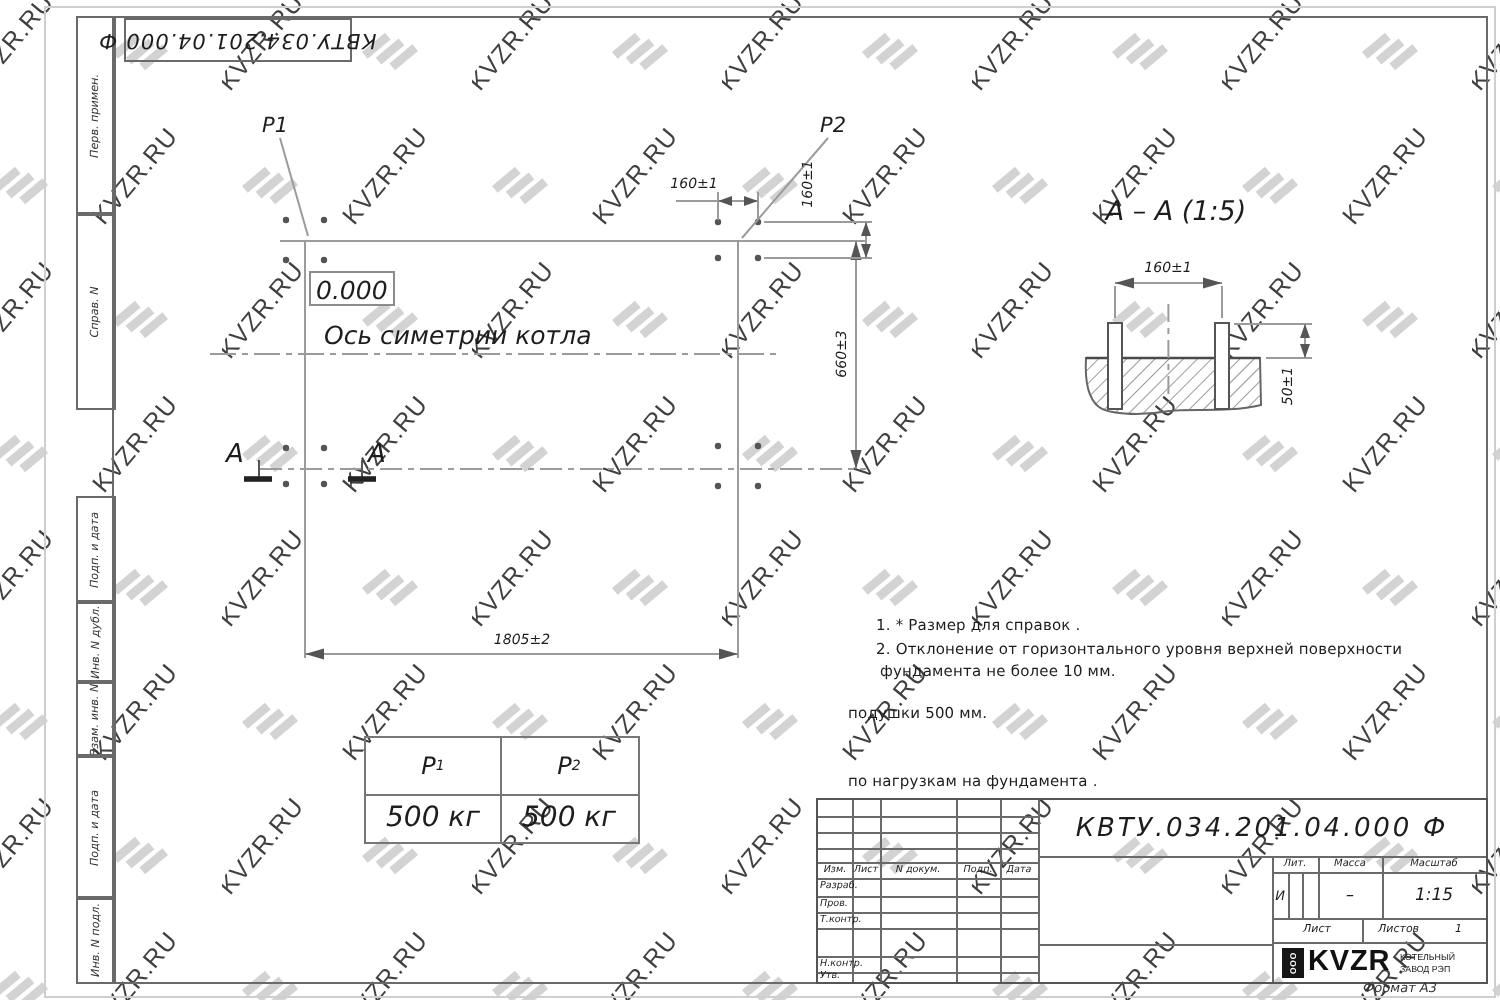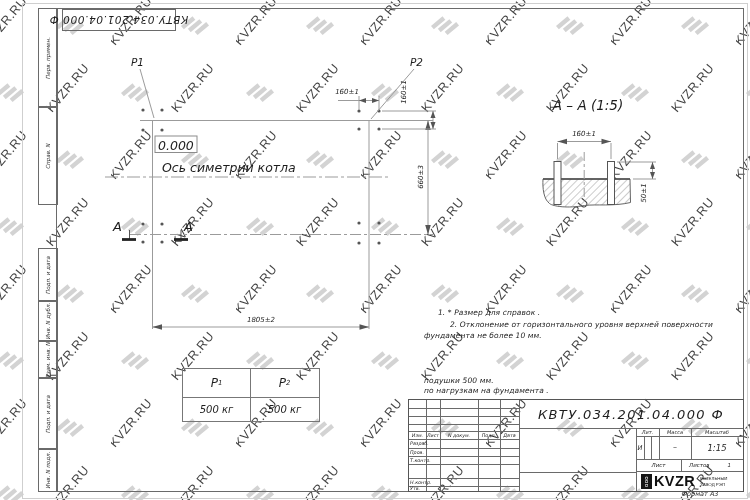--- a/index.html
+++ b/index.html
@@ -14,31 +14,31 @@
   .mcell{position:absolute;left:38px;width:18px;border:1px solid #6a6a6a;z-index:3;
          display:flex;align-items:center;justify-content:center;background:transparent;}
   .mcell span{transform:rotate(-90deg);white-space:nowrap;font-size:5.6px;color:#333;
               font-style:italic;}
   .stamp{position:absolute;left:62px;top:9px;width:112px;height:20px;border:1px solid #6a6a6a;z-index:3;
          display:flex;align-items:center;justify-content:center;}
   .stamp span{transform:rotate(180deg);font-style:italic;font-size:10.5px;letter-spacing:.6px;color:#1d1d1d;white-space:nowrap;}
   
   .draw{position:absolute;left:0;top:0;z-index:4;}
   
-  .note{position:absolute;left:424px;font-style:italic;font-size:7.5px;color:#1d1d1d;
+  .note{position:absolute;left:424px;font-size:7.5px;color:#1d1d1d;
         white-space:nowrap;z-index:5;letter-spacing:.1px;}
   .note.indent{left:438px;}
   
   .ltable{position:absolute;left:182px;top:368px;width:136px;height:52px;border:1px solid #777;z-index:5;}
   .ltable .vdiv{position:absolute;left:67px;top:0;width:1px;height:52px;background:#777;}
   .ltable .hdiv{position:absolute;left:0;top:28px;width:136px;height:1px;background:#777;}
   .ltable .cell{position:absolute;display:flex;align-items:center;justify-content:center;
         font-style:italic;color:#1d1d1d;}
   .ltable .hcell{font-size:12px;}
-  .ltable .vcell{font-size:10px;}
+  .ltable .vcell{font-size:14px;}
   .tsub{font-size:7px;}
   
   .tblock{position:absolute;left:408px;top:399px;width:334px;height:91px;border:1.3px solid #555;z-index:5;}
   .vline{position:absolute;width:1px;background:#6a6a6a;}
   .hline{position:absolute;height:1px;background:#6a6a6a;}
   .tb-text{position:absolute;color:#1d1d1d;display:flex;align-items:center;}
   .tb-center{justify-content:center;text-align:center;}
   .docnum{font-style:italic;font-size:13px;letter-spacing:1.4px;}
   .tb-small{font-size:4.8px;font-style:italic;}
   .tb-title{font-style:italic;font-size:11.5px;line-height:13.5px;}
@@ -212,23 +212,23 @@
       <g>
         <line x1="617" y1="162" x2="656" y2="162"></line>
         <line x1="633" y1="179" x2="656" y2="179"></line>
         <line x1="652.5" y1="162" x2="652.5" y2="179" marker-start="url(#arrs)" marker-end="url(#arrs)"></line>
         <text transform="translate(646,193) rotate(-90)" text-anchor="middle" class="dimtxt" stroke="none">50±1</text>
       </g>
     </g>
   </svg>
 
   <div class="note indent" style="top:308px;">1. * Размер для справок .</div>
-  <div class="note indent" style="top:320px;margin-left:12px;">2. Отклонение от горизонтального уровня верхней поверхности</div>
-  <div class="note" style="top:331px;">фундамента не более 10 мм.</div>
-  <div class="note" style="top:376px;">подушки 500 мм.</div>
+  <div class="note indent" style="top:320px;">2. Отклонение от горизонтального уровня верхней поверхности</div>
+  <div class="note" style="top:331px;margin-left:16px;">фундамента не более 10 мм.</div>
+  <div class="note" style="top:352px;">подушки 500 мм.</div>
   <div class="note" style="top:386px;">по нагрузкам на фундамента .</div>
 
   <div class="ltable">
     <div class="vdiv"></div>
     <div class="hdiv"></div>
     <div class="cell hcell" style="left:0;top:0;width:67px;height:28px;">
       <span>P</span>
         <sub class="tsub">1</sub>
     </div>
     <div class="cell hcell" style="left:68px;top:0;width:67px;height:28px;">

